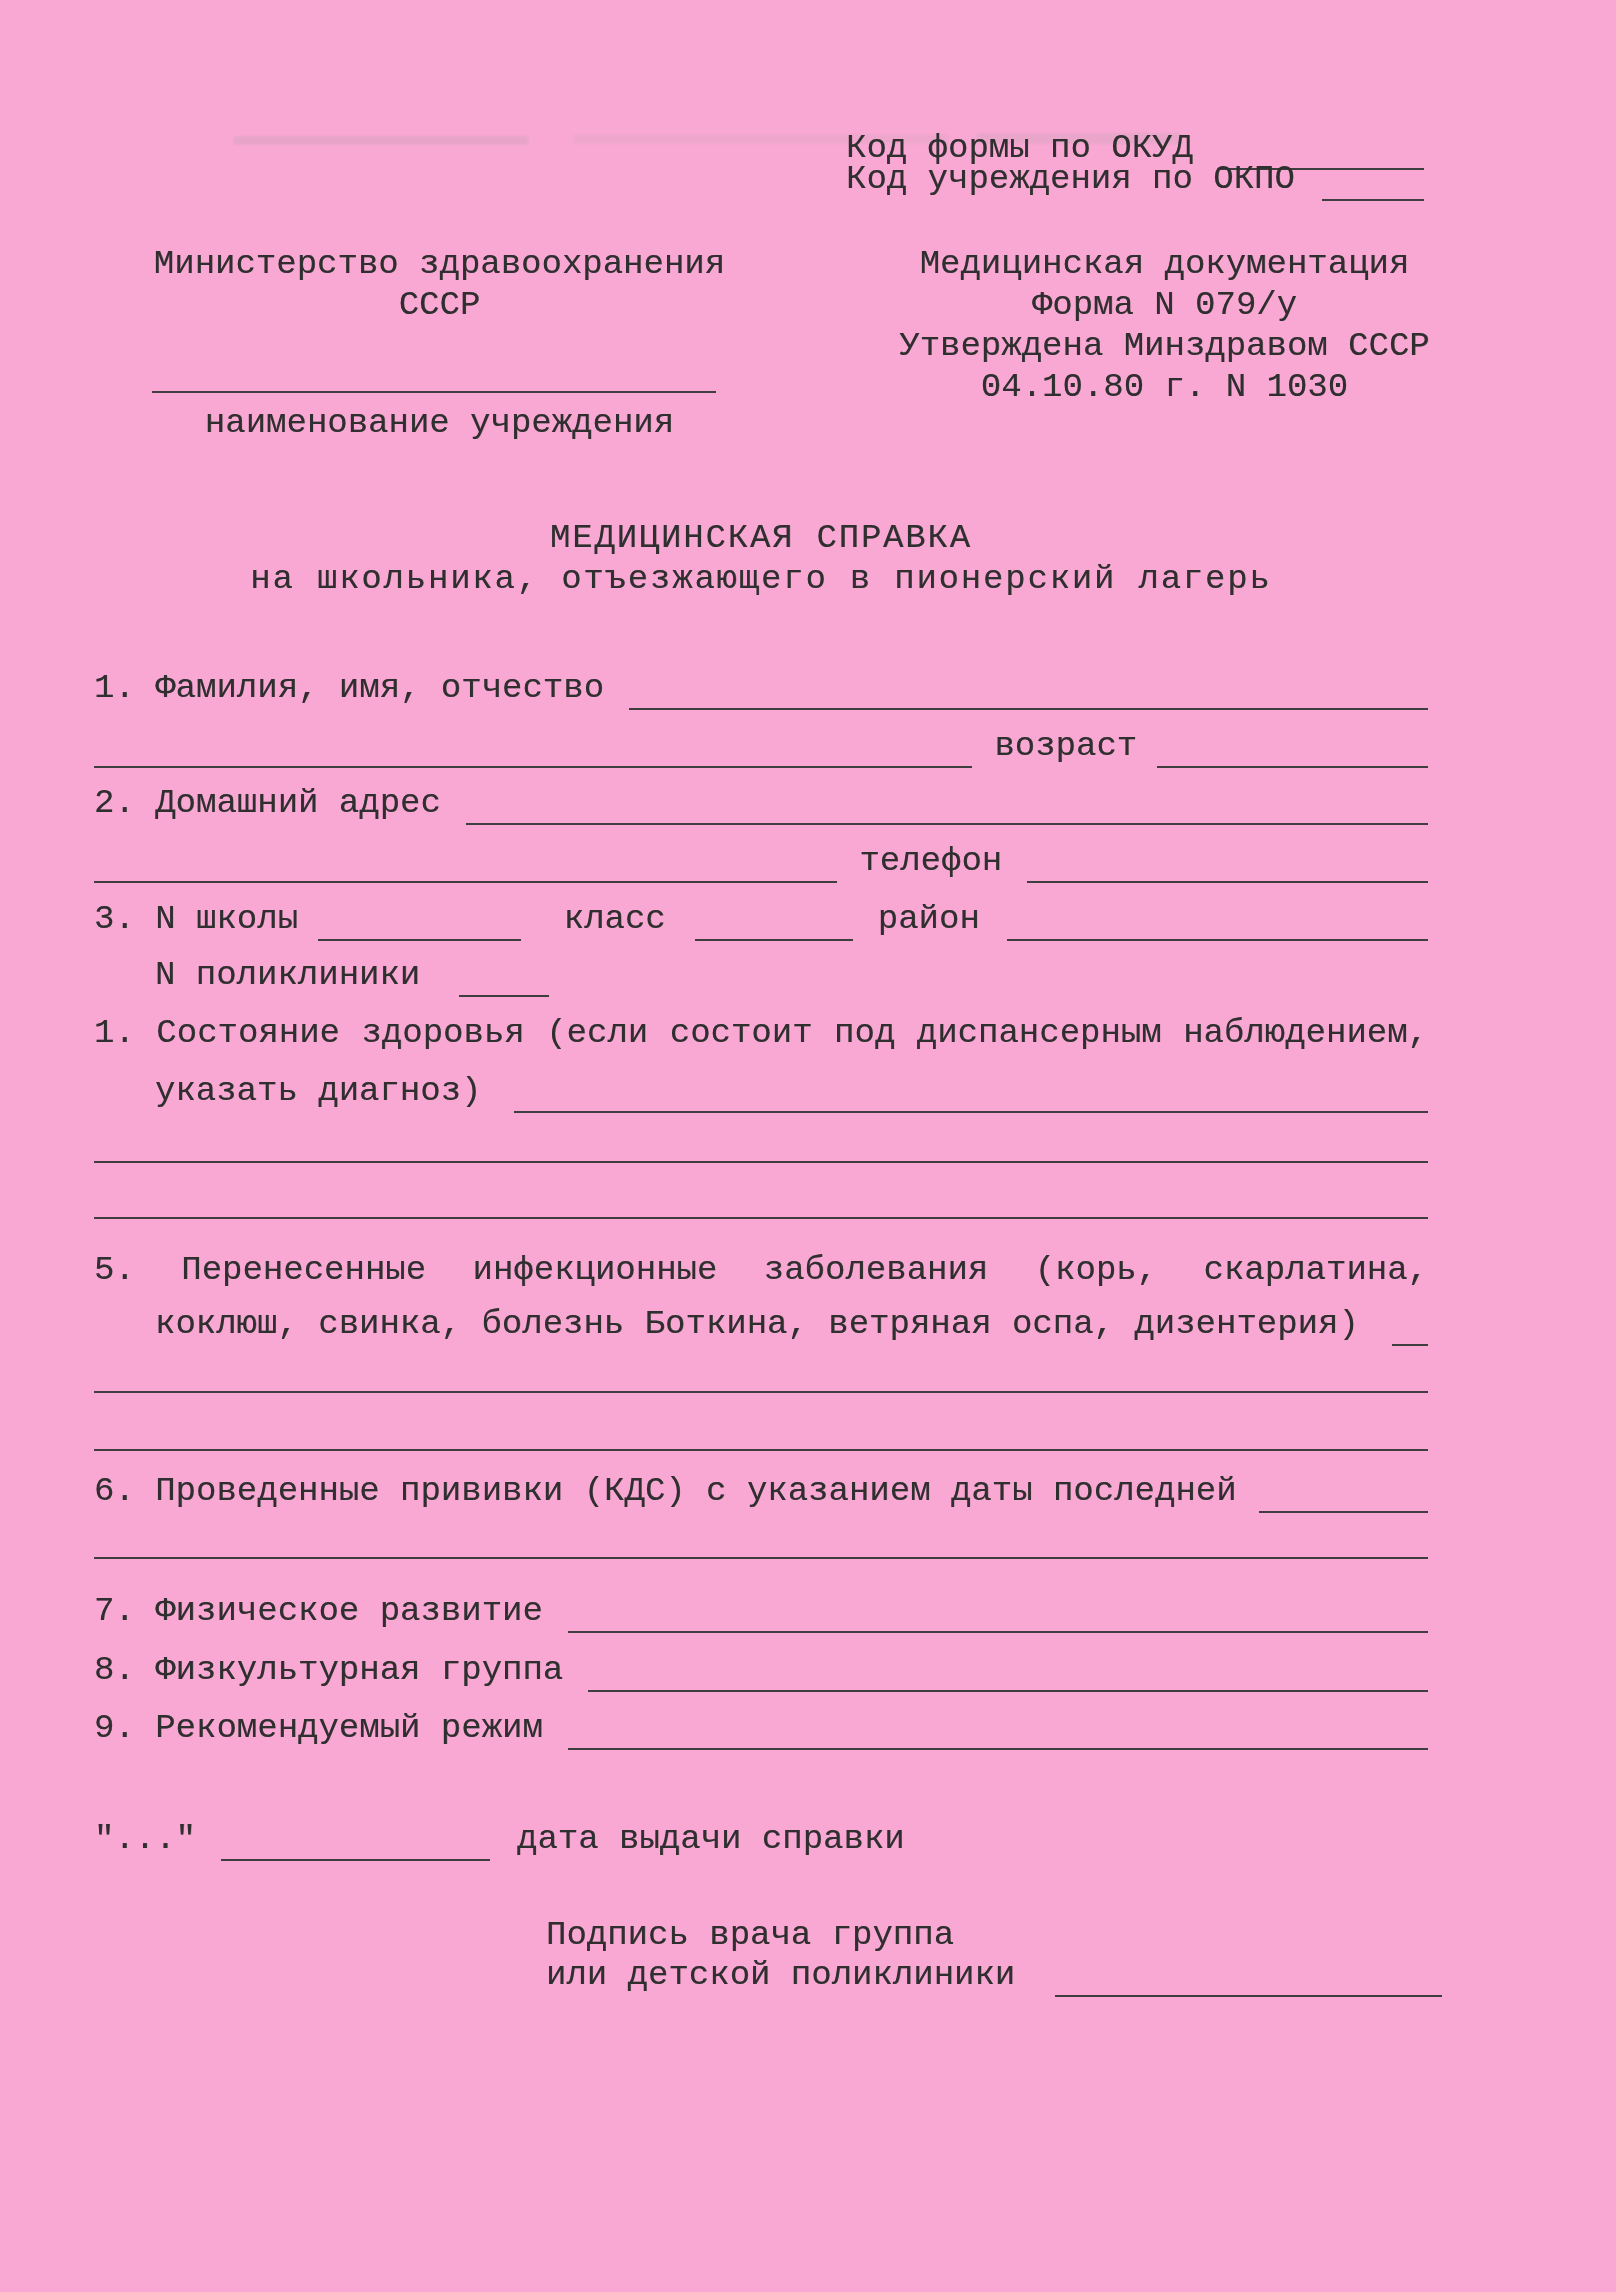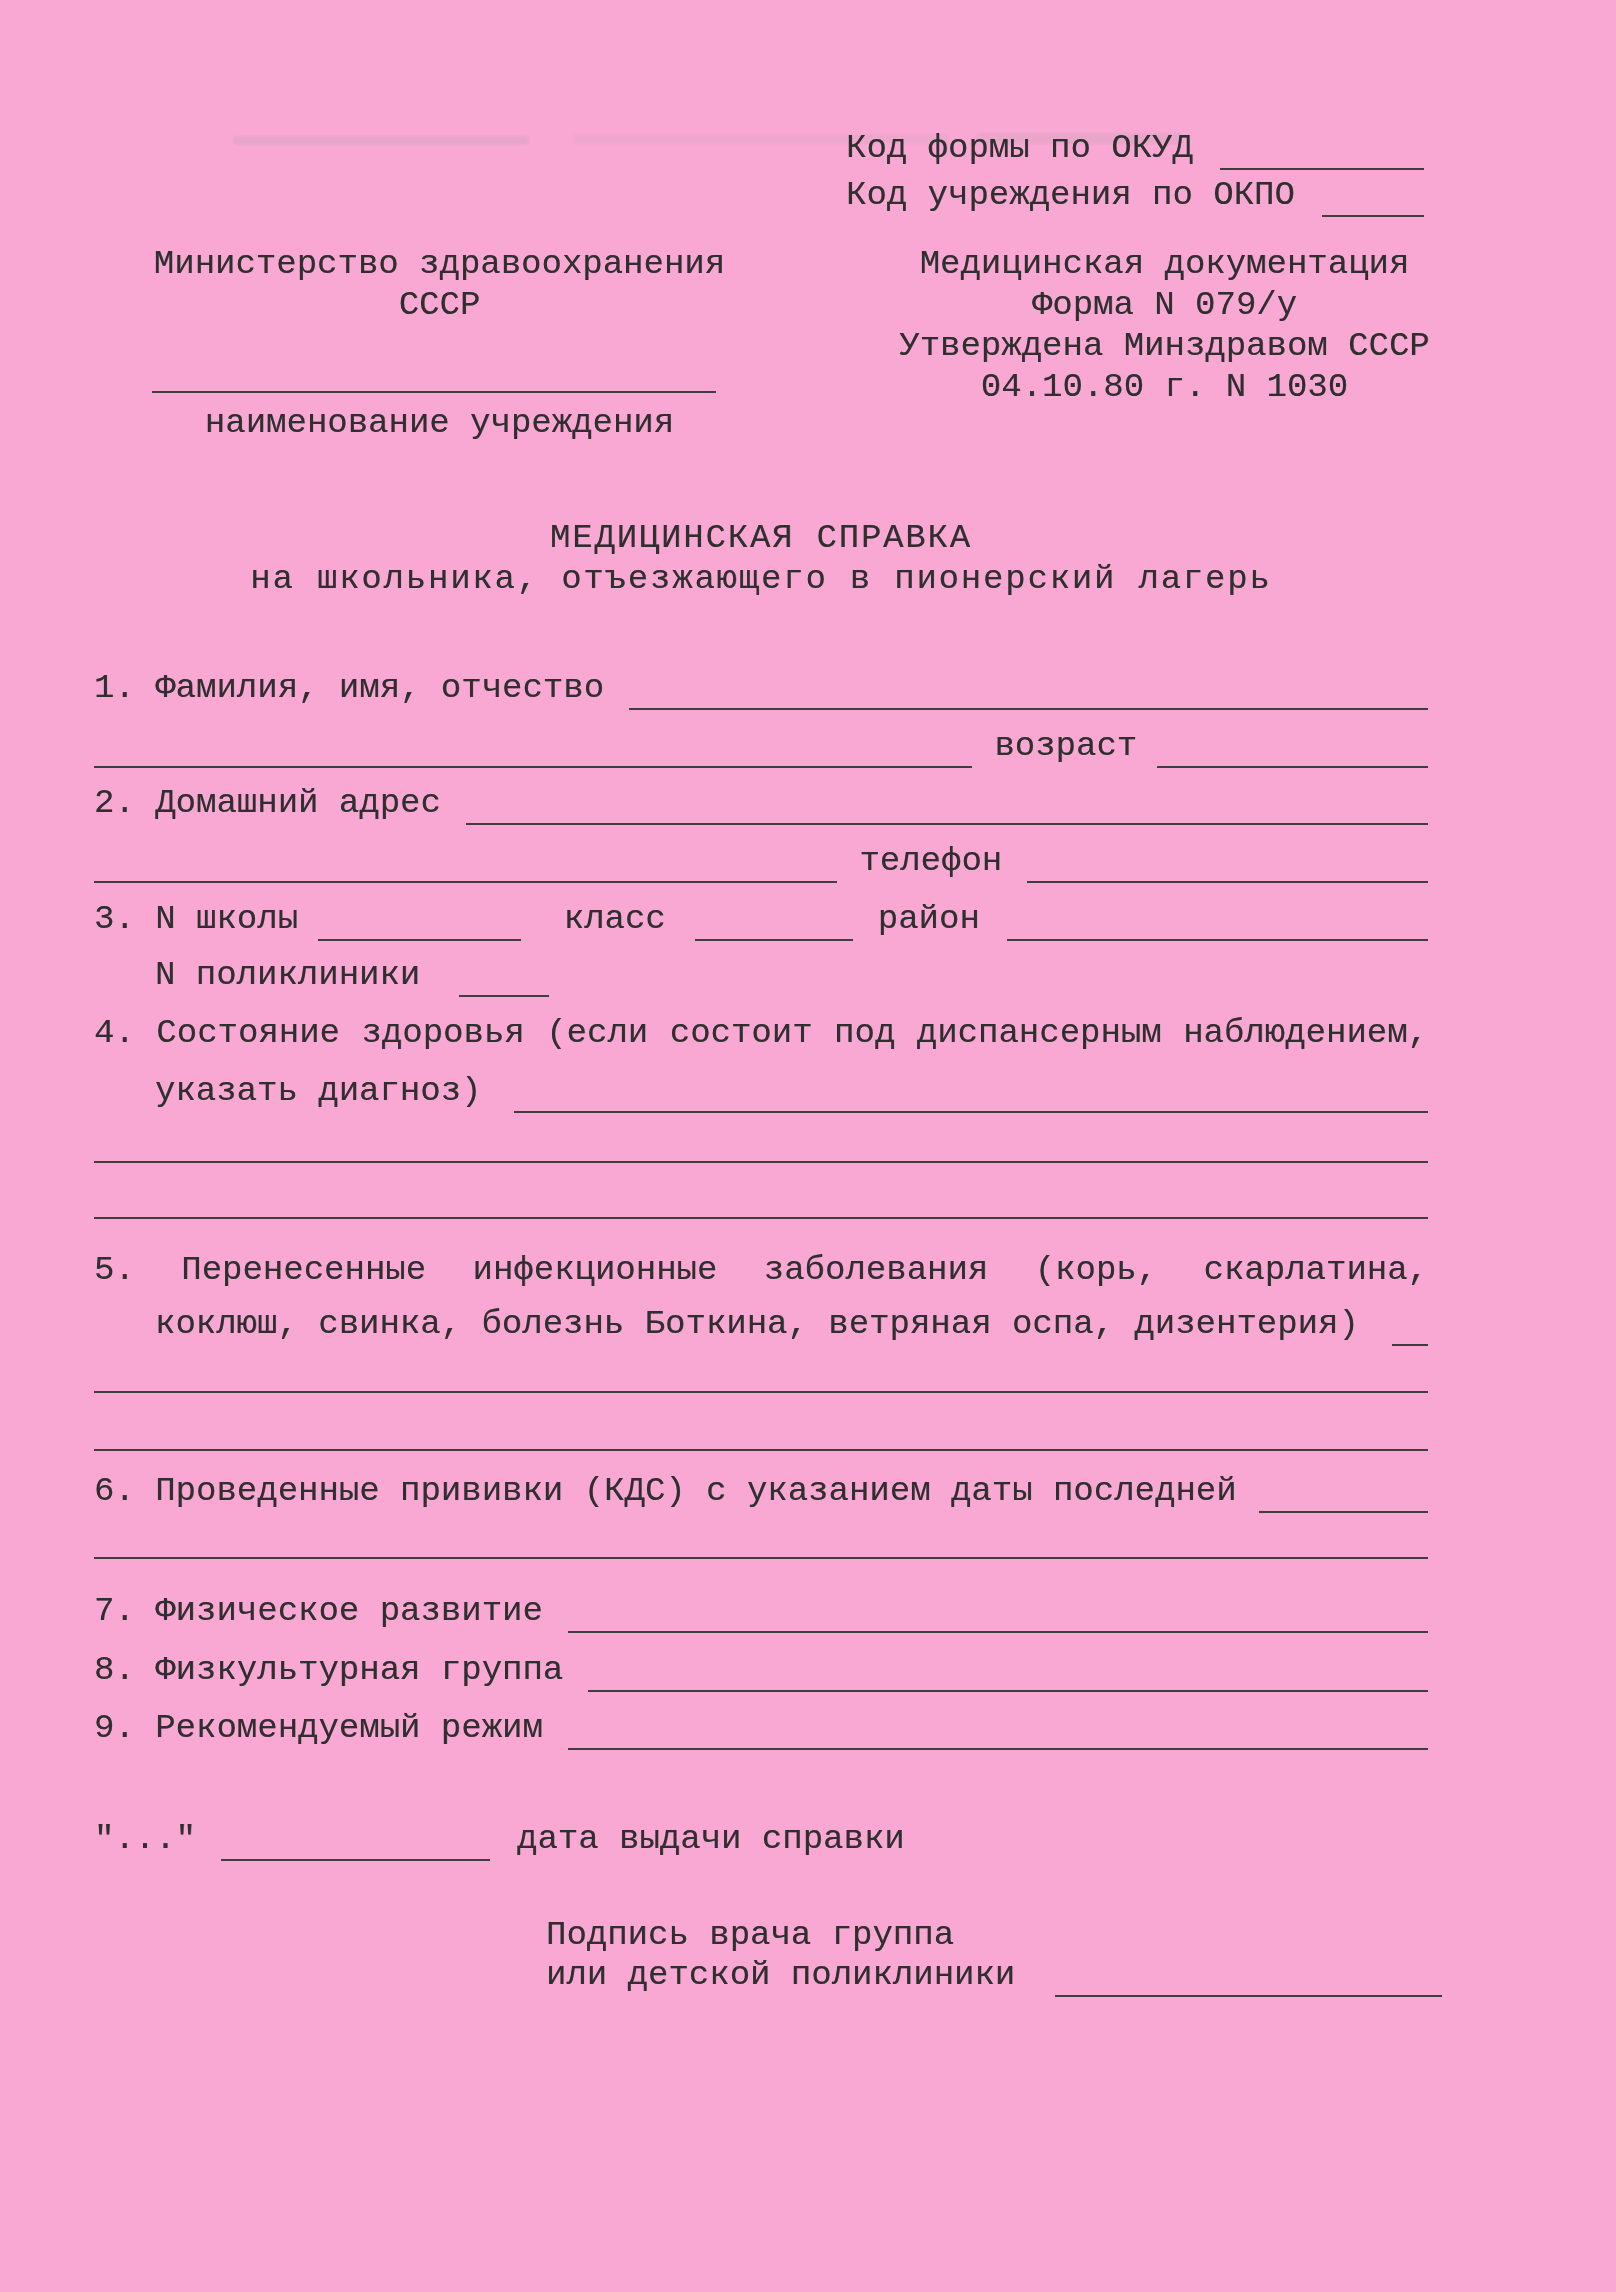--- a/index.html
+++ b/index.html
@@ -55,21 +55,21 @@
 <div class="page">
 
   <div class="smudge" style="top:136px;left:233px;width:296px;height:9px;opacity:.18"></div>
   <div class="smudge" style="top:134px;left:573px;width:376px;height:9.9px;opacity:.10"></div>
   <div class="smudge" style="top:133px;left:976px;width:206px;height:10.7px;opacity:.16"></div>
 
   <div class="row" style="top:129px;left:846px;width:578px">
     <span>Код формы по ОКУД</span>
     <span class="u fill" style="margin-left:27px"></span>
   </div>
-  <div class="row" style="top:176px;left:846px;width:578px">
+  <div class="row" style="top:160px;left:846px;width:578px">
     <span>Код учреждения по ОКПО</span>
     <span class="u fill" style="margin-left:27px"></span>
   </div>
 
   <div class="centerblock" style="top:244px;left:99px;width:681px">
     <div>Министерство здравоохранения</div>
     <div>СССР</div>
   </div>
   <div class="hr" style="top:391px;left:152px;width:564px"></div>
   <div class="centerblock" style="top:403px;left:99px;width:681px">
@@ -114,21 +114,21 @@
     <span style="margin-left:43px">класс</span>
     <span class="u" style="width:158px;margin-left:29px"></span>
     <span style="margin-left:25px">район</span>
     <span class="u fill" style="margin-left:27px"></span>
   </div>
   <div class="row ind" style="top:956px">
     <span>N поликлиники</span>
     <span class="u" style="width:90px;margin-left:31px"></span>
   </div>
 
-  <div class="just" style="top:1014px">4. Состояние здоровья (если состоит под диспансерным наблюдением,</div>
+  <div class="just" style="top:1014px">1. Состояние здоровья (если состоит под диспансерным наблюдением,</div>
   <div class="row ind" style="top:1072px">
     <span>указать диагноз)</span>
     <span class="u fill" style="margin-left:25px"></span>
   </div>
   <div class="hr" style="top:1161px;left:94px;width:1334px"></div>
   <div class="hr" style="top:1217px;left:94px;width:1334px"></div>
 
   <div class="just" style="top:1251px">5. Перенесенные инфекционные заболевания (корь, скарлатина,</div>
   <div class="row ind" style="top:1305px">
     <span>коклюш, свинка, болезнь Боткина, ветряная оспа, дизентерия)</span>

